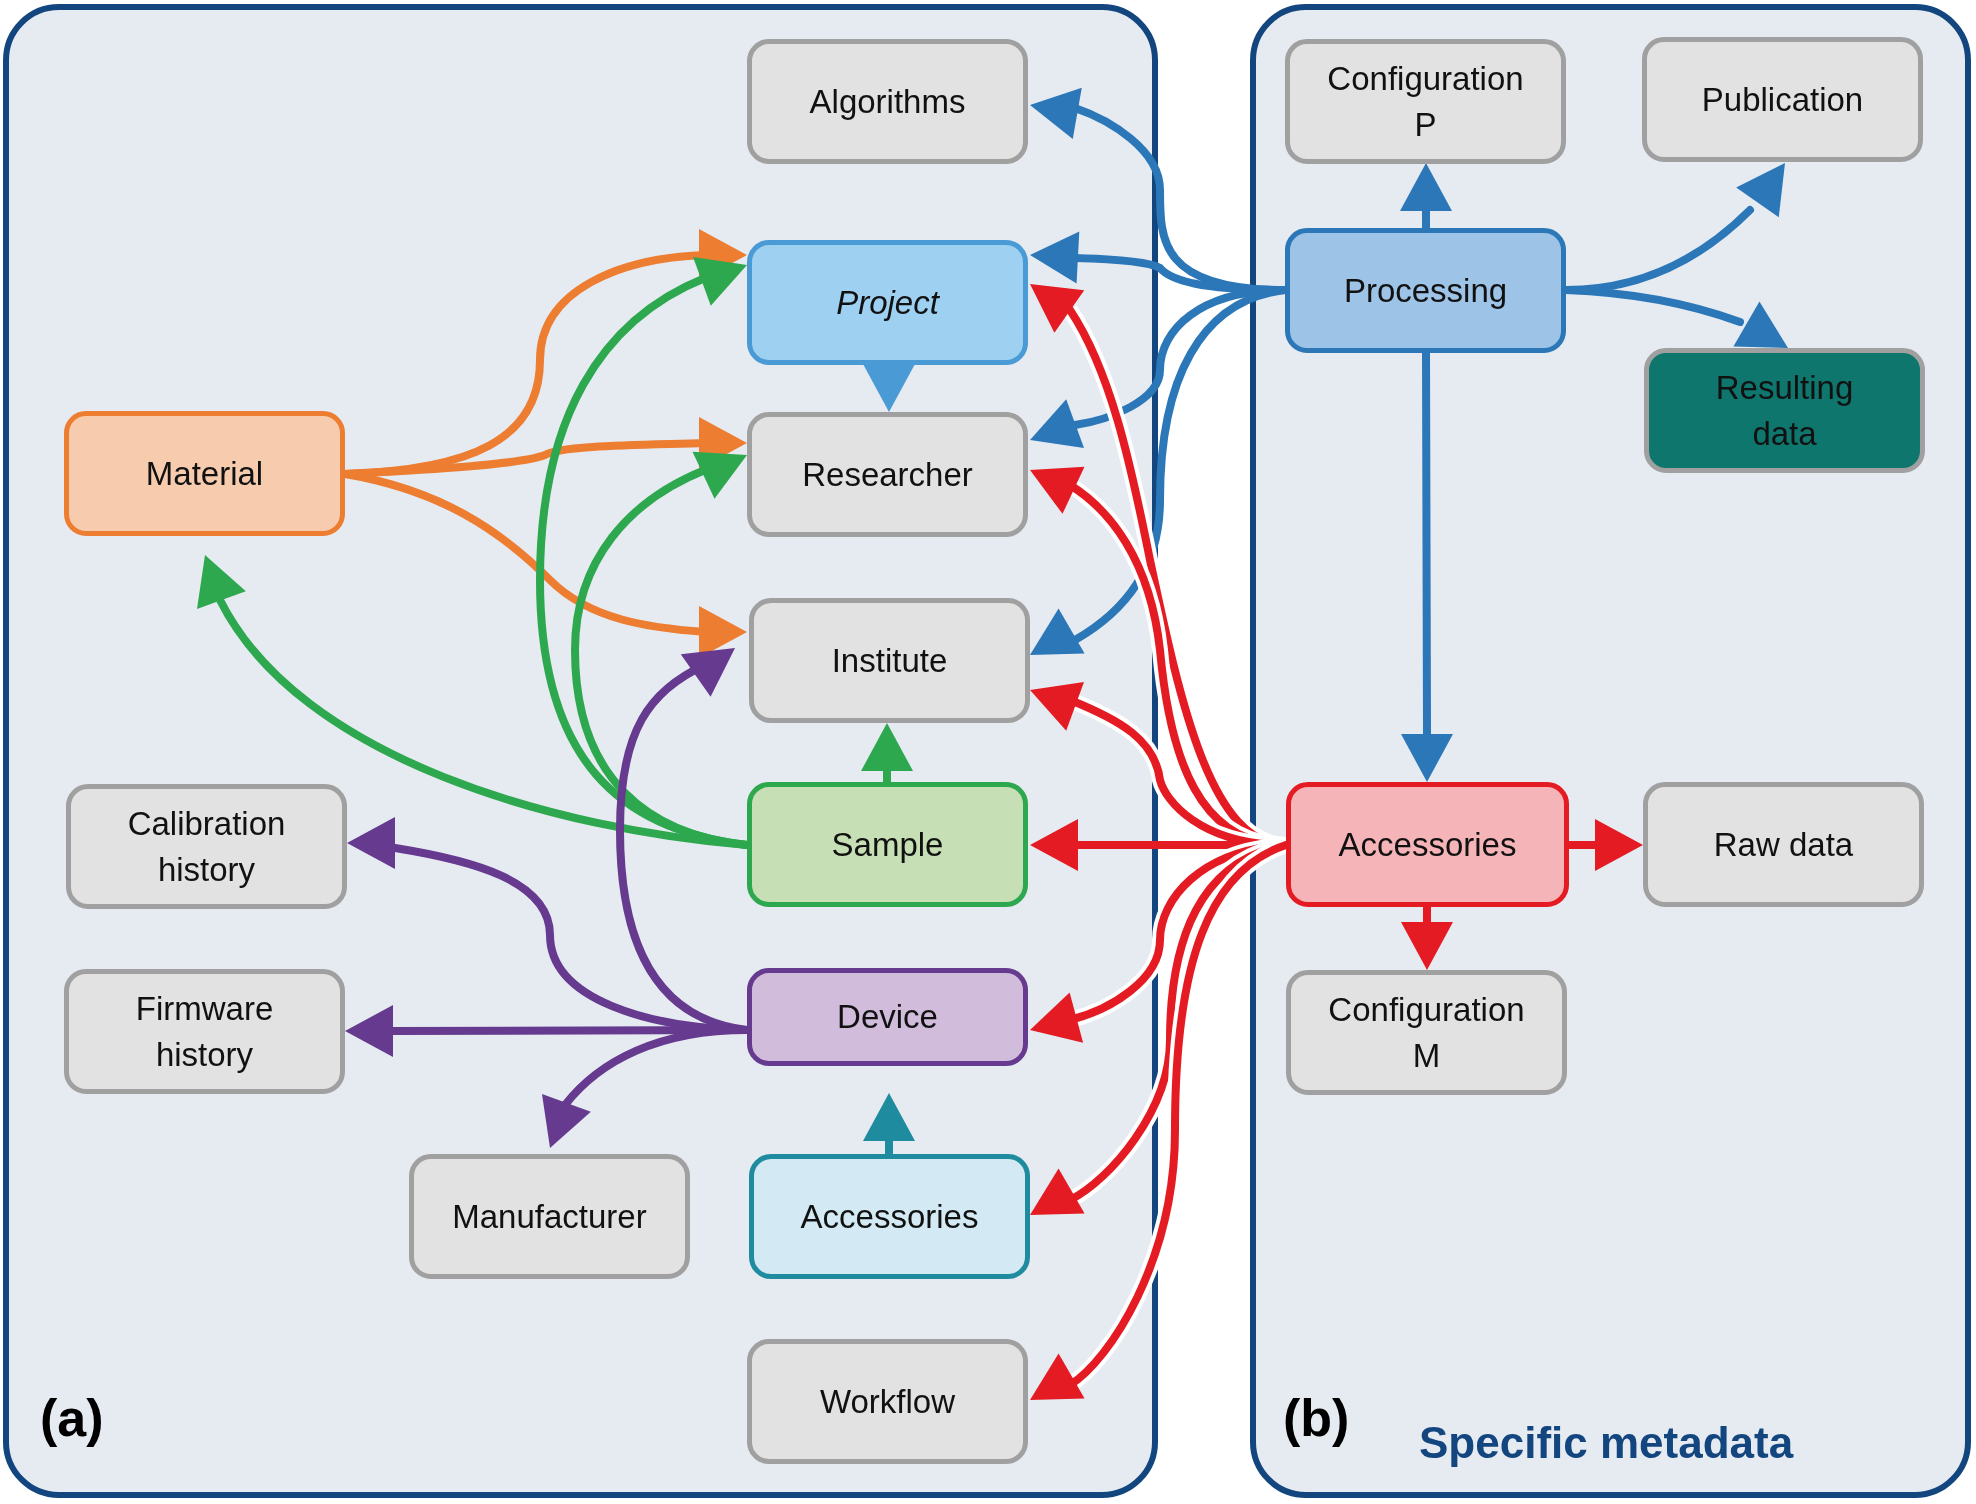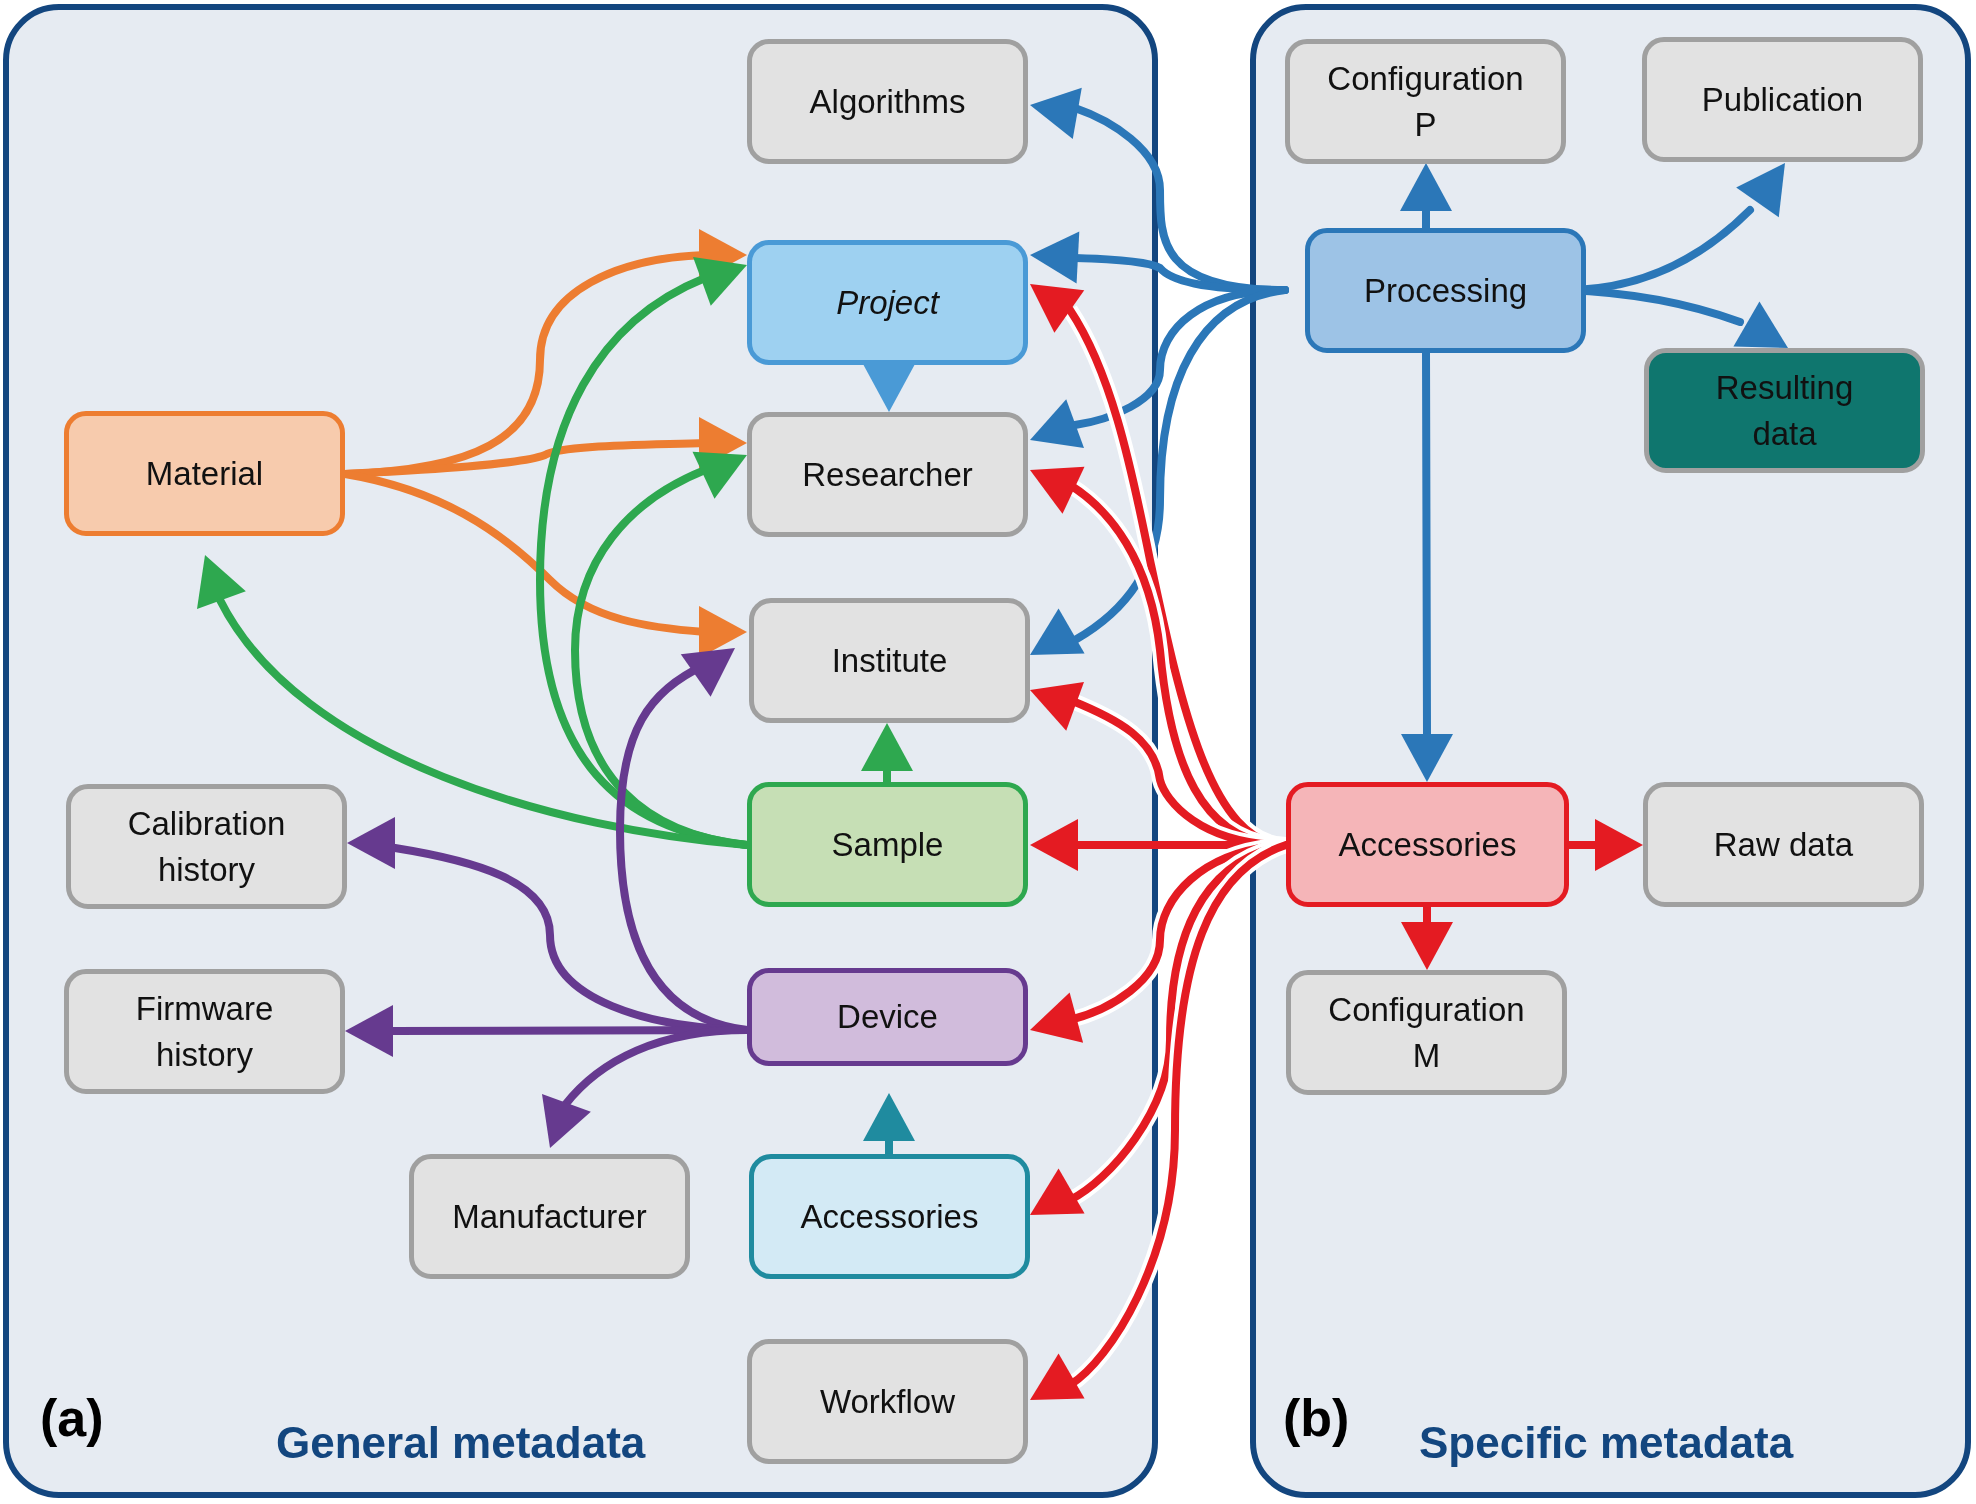--- a/index.html
+++ b/index.html
@@ -107,25 +107,24 @@
   <div class="node" style="left: 747px; top: 1339px; width: 281px; height: 125px; background: rgb(226, 226, 226); border-color: rgb(160, 160, 160);">Workflow</div>
   <div class="node" style="left: 64px; top: 411px; width: 281px; height: 125px; background: rgb(247, 203, 173); border-color: rgb(237, 125, 49);">Material</div>
   <div class="node" style="left: 66px; top: 784px; width: 281px; height: 125px; background: rgb(226, 226, 226); border-color: rgb(160, 160, 160);">Calibration
 history</div>
   <div class="node" style="left: 64px; top: 969px; width: 281px; height: 125px; background: rgb(226, 226, 226); border-color: rgb(160, 160, 160);">Firmware
 history</div>
   <div class="node" style="left: 409px; top: 1154px; width: 281px; height: 125px; background: rgb(226, 226, 226); border-color: rgb(160, 160, 160);">Manufacturer</div>
   <div class="node" style="left: 1285px; top: 39px; width: 281px; height: 125px; background: rgb(226, 226, 226); border-color: rgb(160, 160, 160);">Configuration
 P</div>
   <div class="node" style="left: 1642px; top: 37px; width: 281px; height: 125px; background: rgb(226, 226, 226); border-color: rgb(160, 160, 160);">Publication</div>
-  <div class="node" style="left: 1285px; top: 228px; width: 281px; height: 125px; background: rgb(157, 195, 230); border-color: rgb(43, 119, 184); margin-left: 20px;">Processing</div>
+  <div class="node" style="left: 1285px; top: 228px; width: 281px; height: 125px; background: rgb(157, 195, 230); border-color: rgb(43, 119, 184);">Processing</div>
   <div class="node" style="left: 1644px; top: 348px; width: 281px; height: 125px; background: #0f766e; border-color: rgb(160, 160, 160);">Resulting
 data</div>
   <div class="node" style="left: 1286px; top: 782px; width: 283px; height: 125px; background: rgb(245, 181, 184); border-color: rgb(228, 27, 34);">Accessories</div>
   <div class="node" style="left: 1643px; top: 782px; width: 281px; height: 125px; background: rgb(226, 226, 226); border-color: rgb(160, 160, 160);">Raw data</div>
   <div class="node" style="left: 1286px; top: 970px; width: 281px; height: 125px; background: rgb(226, 226, 226); border-color: rgb(160, 160, 160);">Configuration
 M</div>
 
   <div class="panel-letter" style="left:40px;top:1388px;">(a)</div>
-  <div class="panel-title" style="left:276px;top:1418px;">General metadata</div>
   <div class="panel-letter" style="left:1283px;top:1388px;">(b)</div>
   <div class="panel-title" style="left:1419px;top:1418px;">Specific metadata</div>
 </div>
 
 </body></html>

